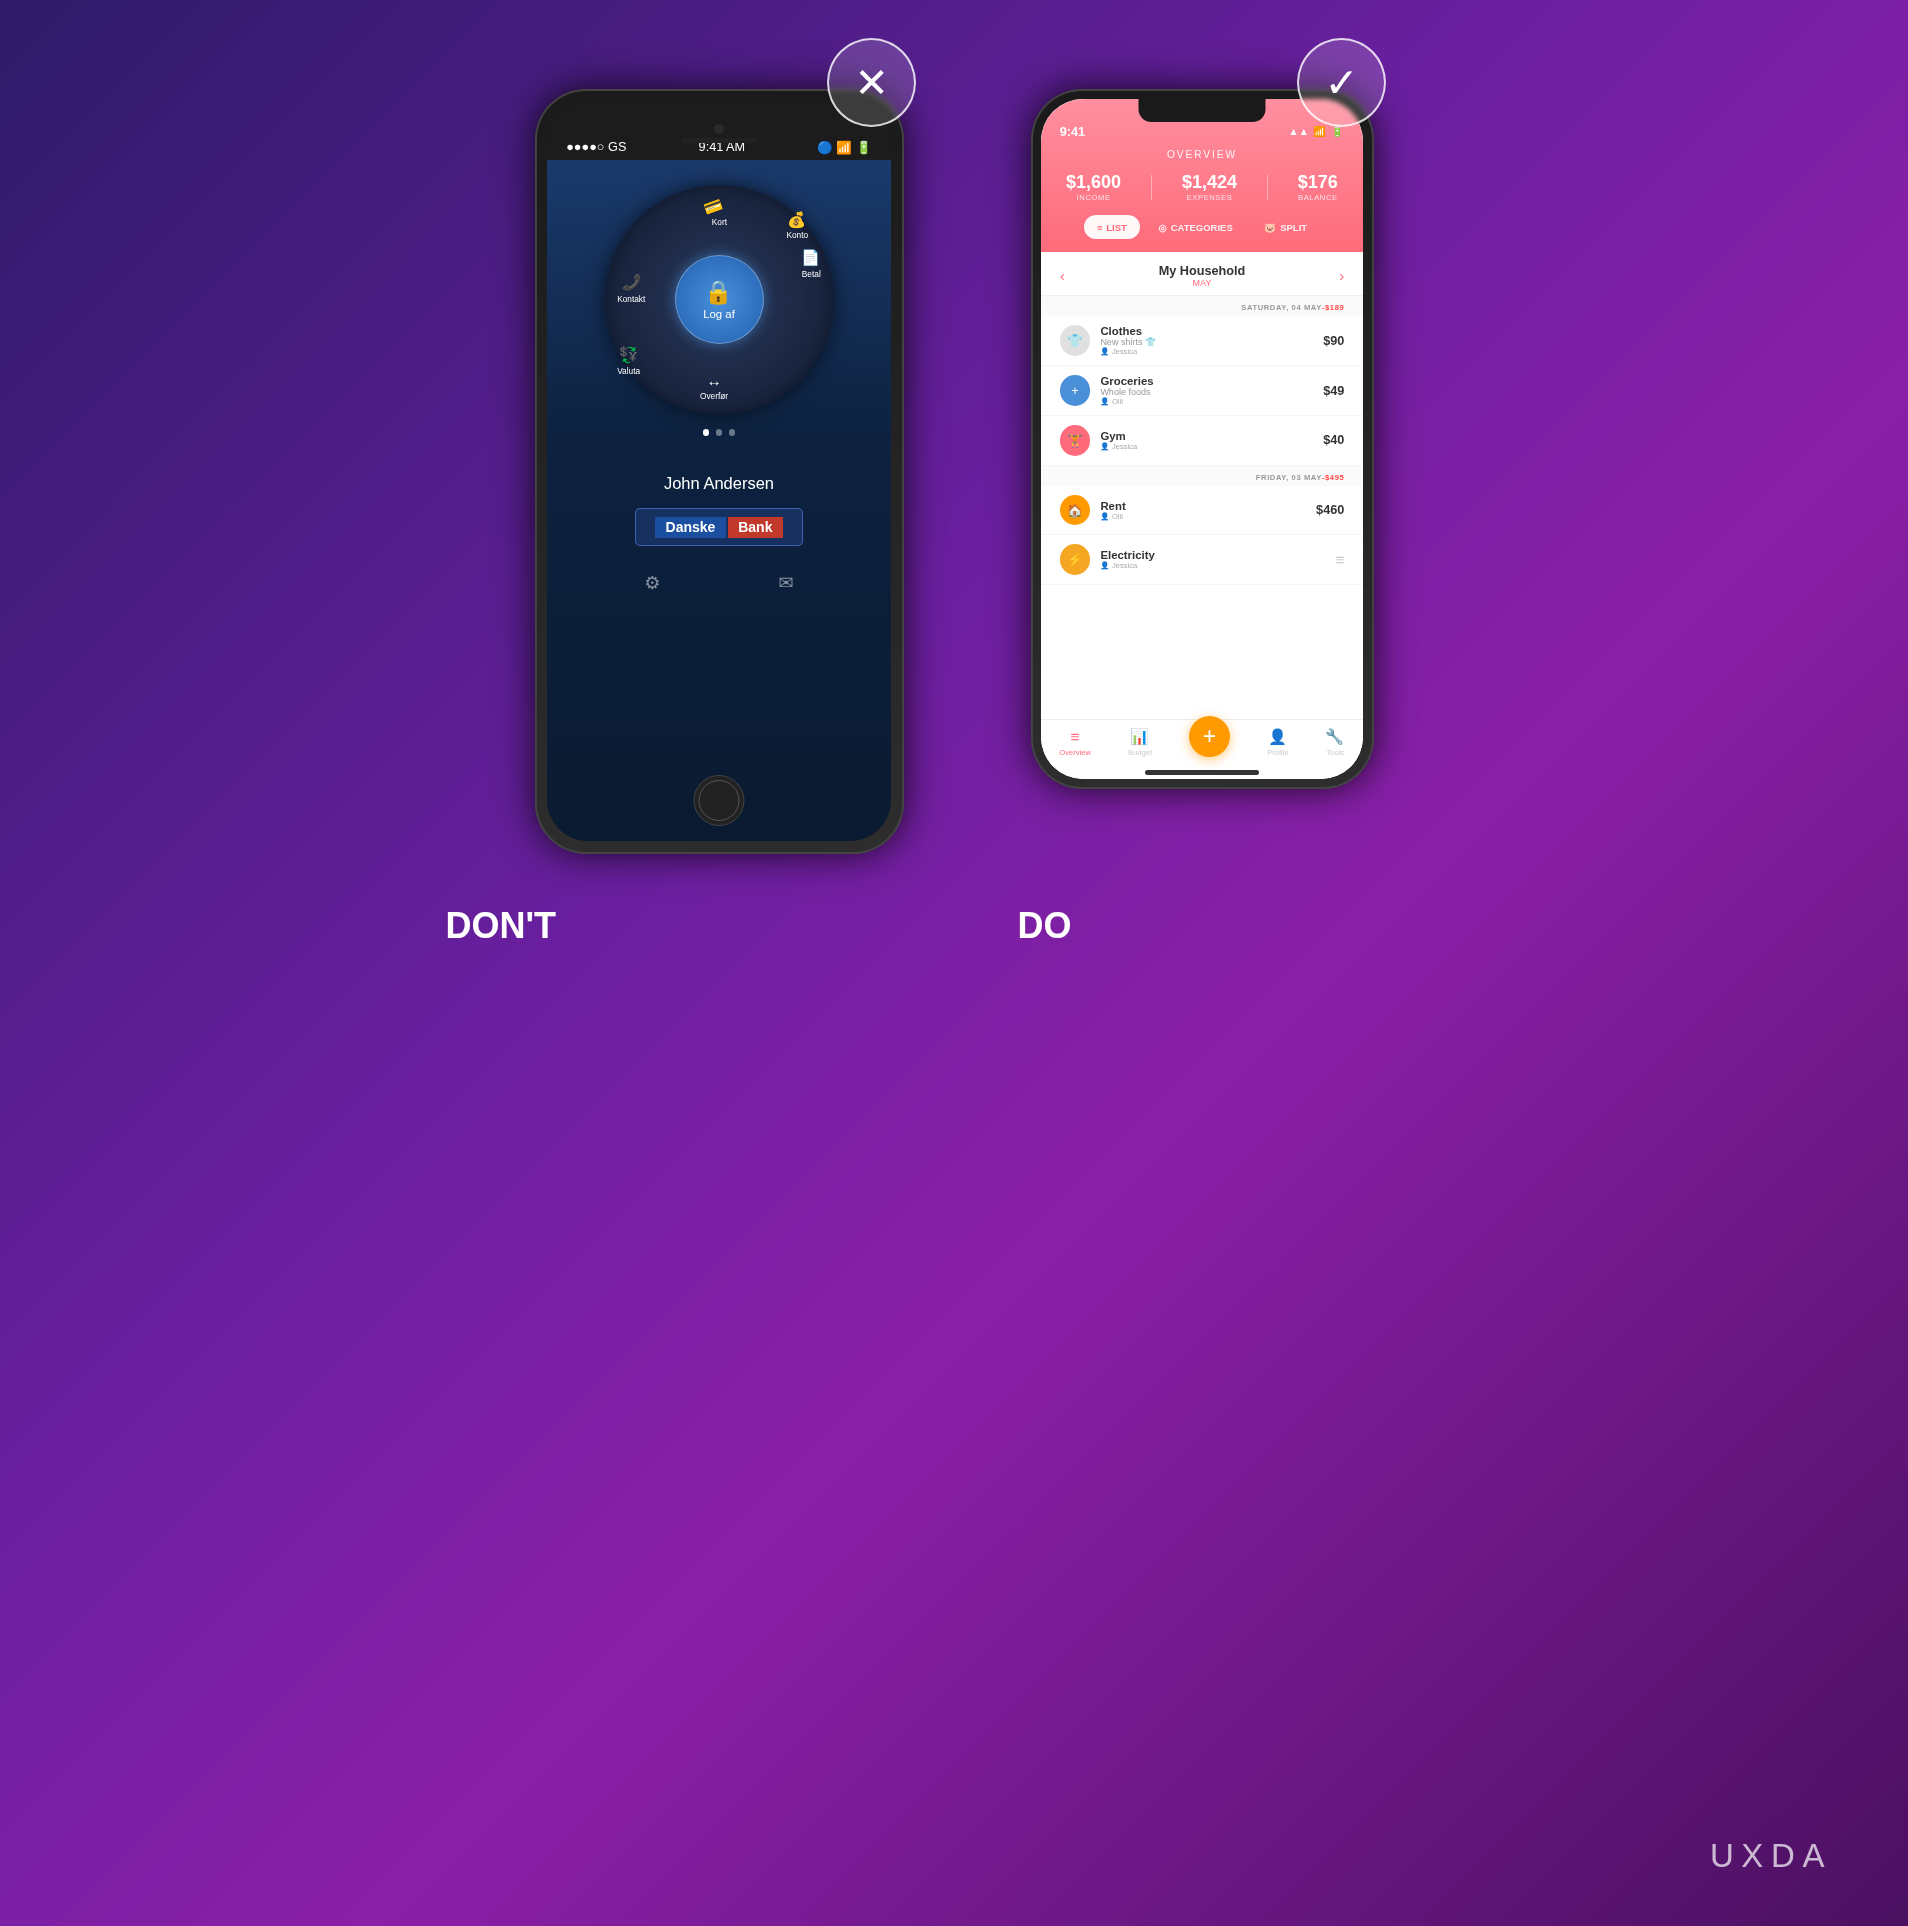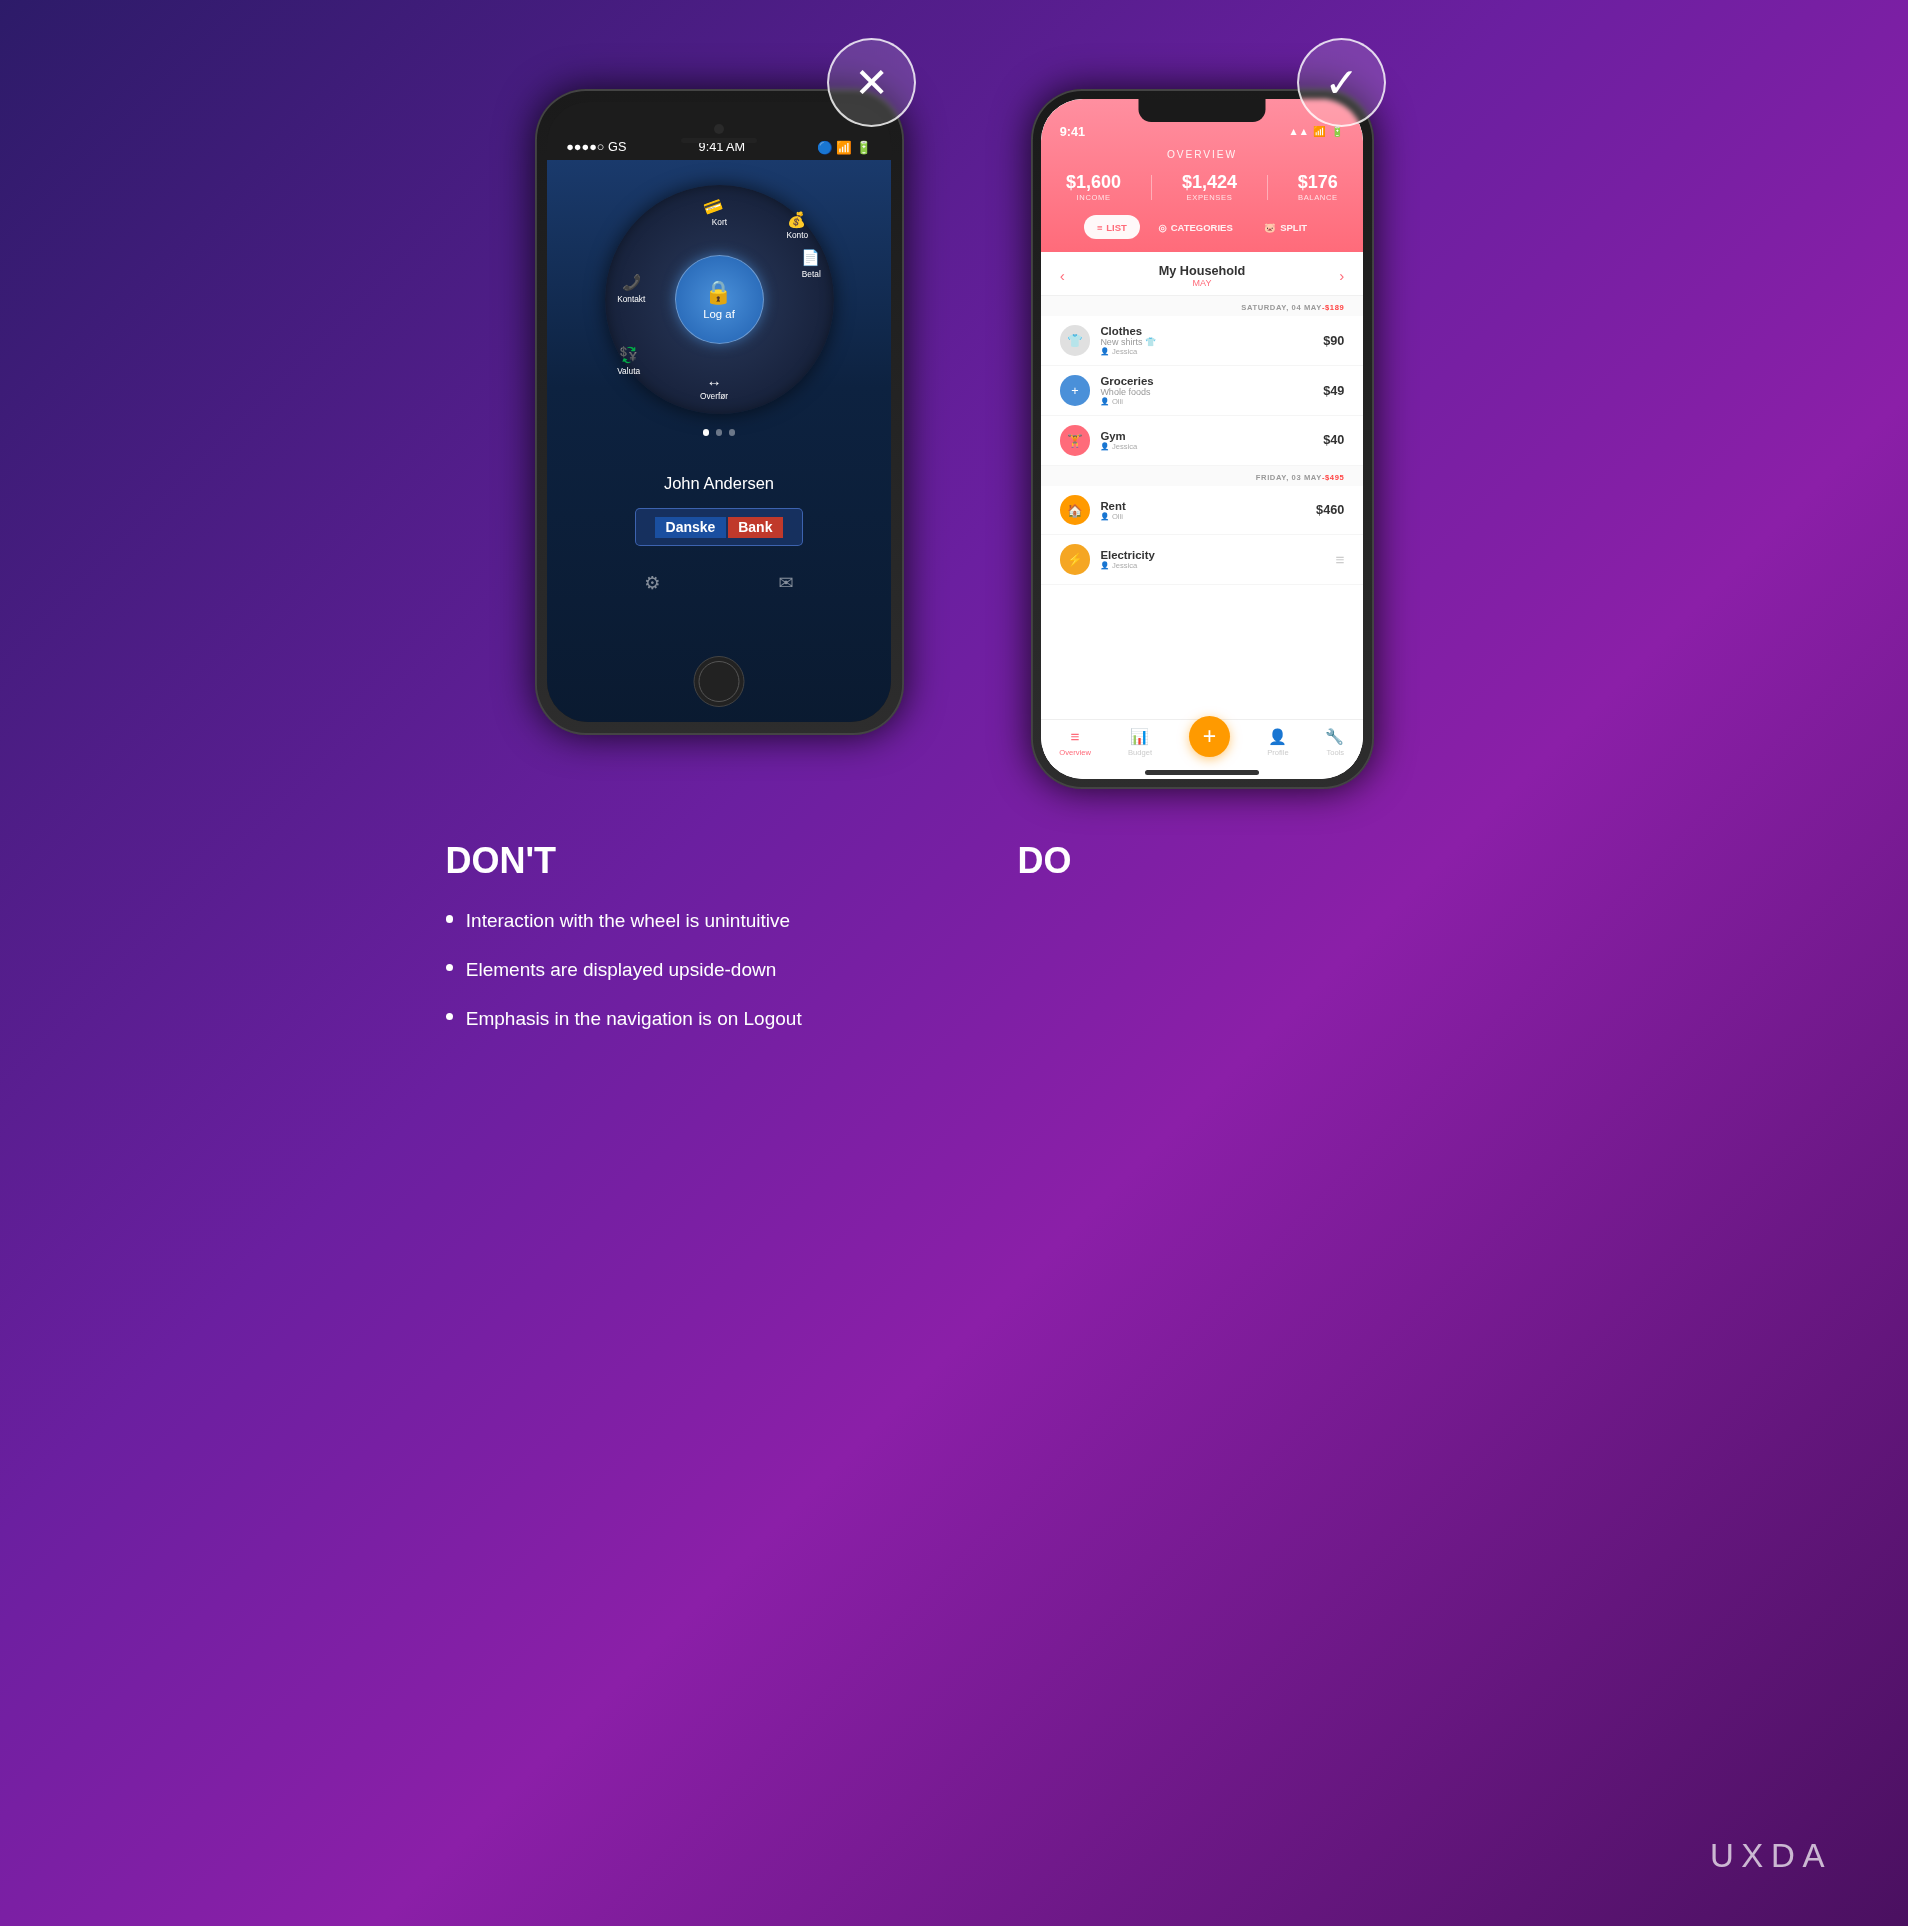--- a/index.html
+++ b/index.html
@@ -63,21 +63,21 @@
       right: -12.7px;
     }
 
     .badge-circle.do-badge {
       right: -12.7px;
     }
 
     
     .iphone-6 {
       width: 369px;
-      height: 646px;
+      height: 765px;
       background: linear-gradient(180deg, #1a1a1a 0%, #2d2d2d 100%);
       border-radius: 51px;
       position: relative;
       box-shadow: 0 0 38px rgba(0,0,0,0.8), inset 0 0 0 1.9px #444;
       padding: 12.7px;
       margin-top: 38px;
     }
 
     .iphone-6-inner {
       width: 100%;
@@ -900,34 +900,20 @@
           </div>
         </div>
       </div>
     </div>
   </div>
 
   <div class="text-sections">
 
     <div class="text-section">
       <div class="section-title">DON'T</div>
-      <ul class="bullet-list">
-        <li class="bullet-item">
-          <div class="bullet-dot"></div>
-          <span>Interaction with the wheel is unintuitive</span>
-        </li>
-        <li class="bullet-item">
-          <div class="bullet-dot"></div>
-          <span>Elements are displayed upside-down</span>
-        </li>
-        <li class="bullet-item">
-          <div class="bullet-dot"></div>
-          <span>Emphasis in the navigation is on Logout</span>
-        </li>
-      </ul>
     </div>
 
     <div class="text-section">
       <div class="section-title">DO</div>
     </div>
   </div>
 
 </div>
 
 

